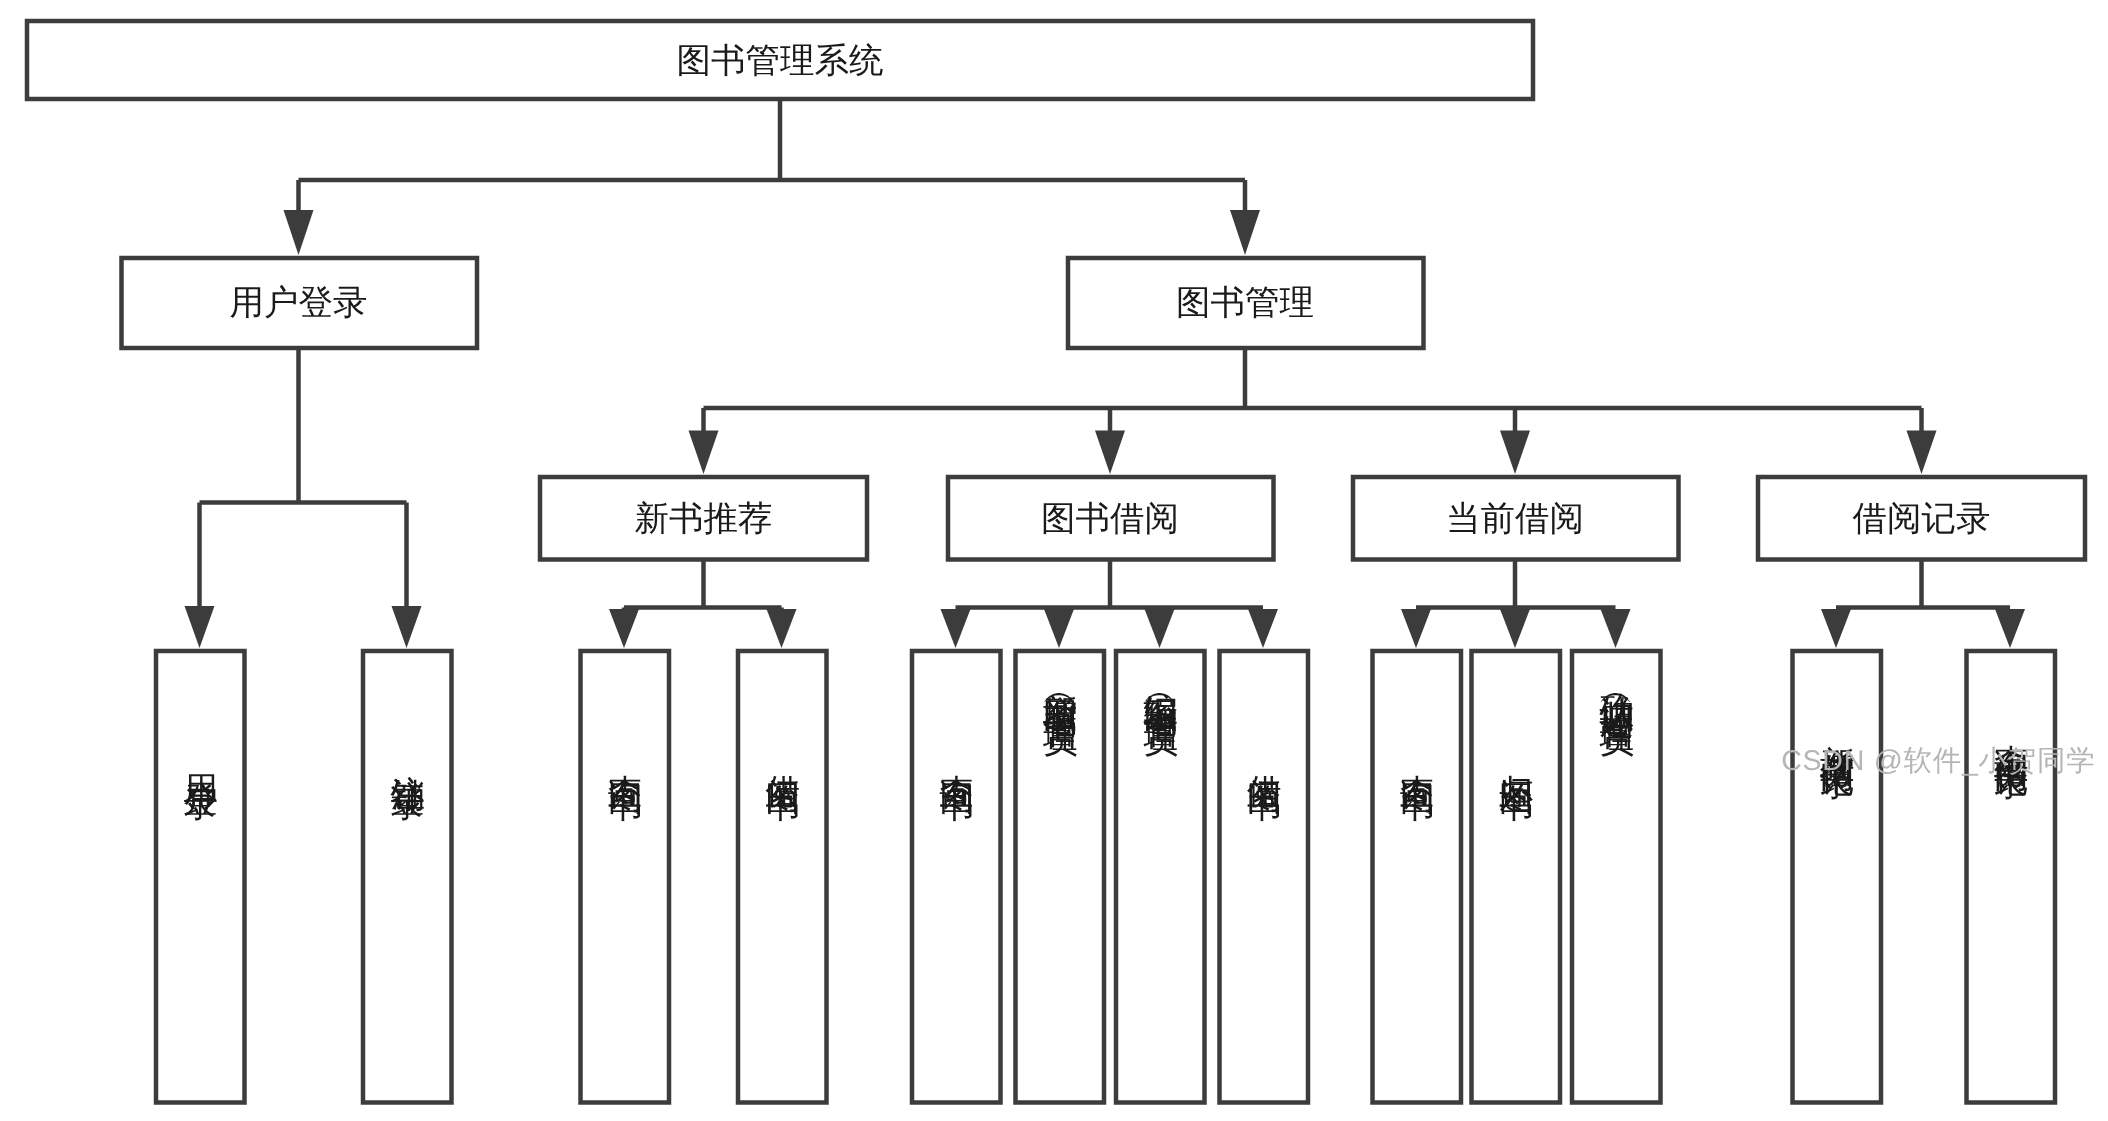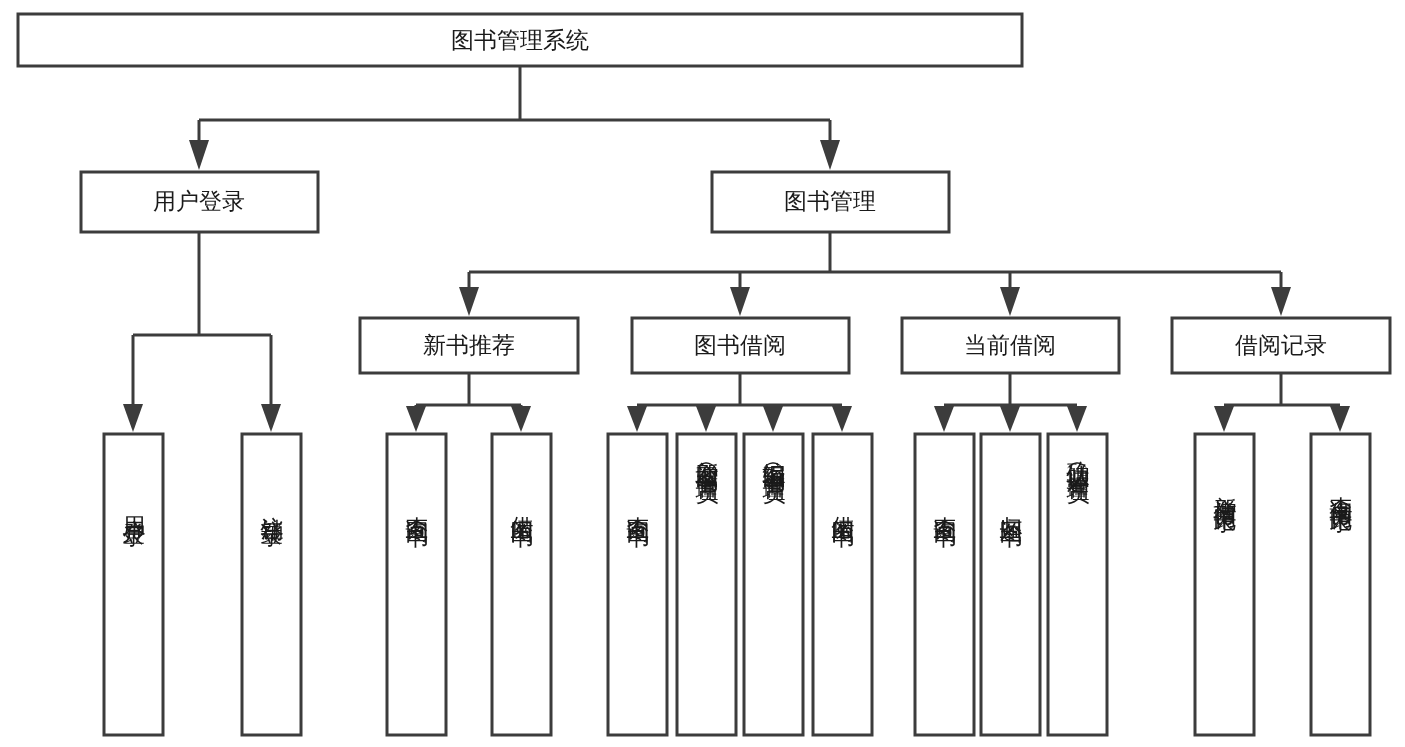--- a/index.html
+++ b/index.html
@@ -235,14 +235,15 @@
     <span class="leaf-label">确认归还（管理员）</span>
   </div>
 
   <div class="leaf-label-wrap" style="left:1195px; top:478px; width:59px; height:258px;">
     <span class="leaf-label">新增借阅记录</span>
   </div>
   <div class="leaf-label-wrap" style="left:1311px; top:478px; width:59px; height:258px;">
     <span class="leaf-label">查询借阅记录</span>
   </div>
 
+  <div class="watermark">CSDN @软件_小贺同学</div>
 
 </div>
 
 </body></html>

